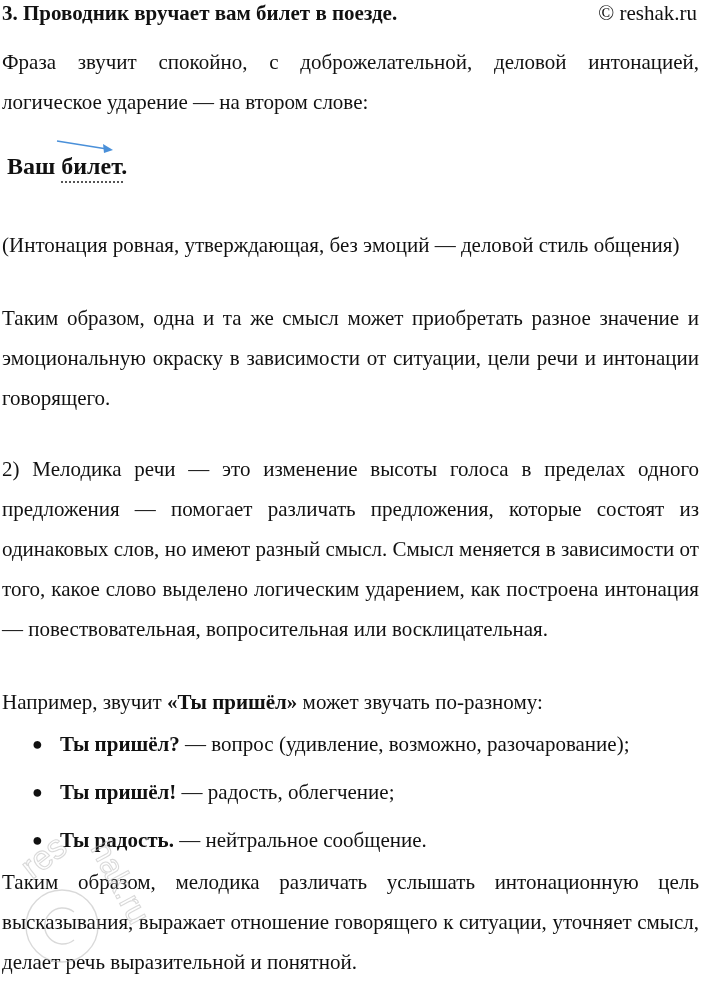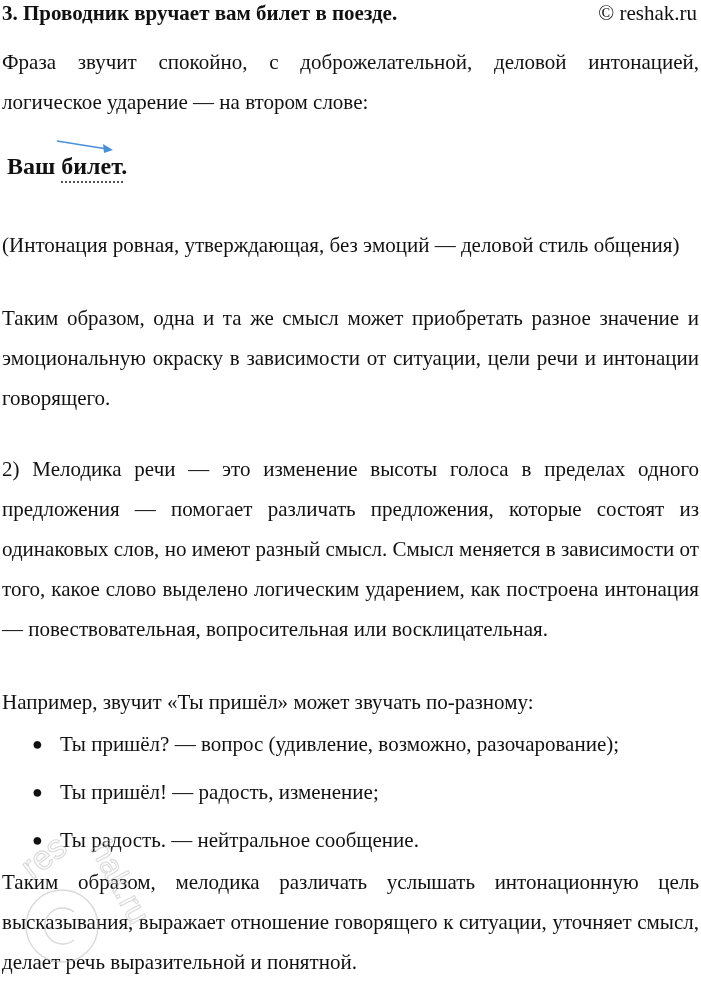--- a/index.html
+++ b/index.html
@@ -39,21 +39,21 @@
     .list li {
       position: relative; height: 48px; font-size: 21px; line-height: 40px;
       padding-left: 60px;
     }
     .list li .bullet { position: absolute; left: 32px; top: 0; font-size: 18px; }
     .p6 { top: 862px; }
     .watermark {
       position: absolute; left: 10px; top: 808px; width: 160px; height: 180px;
       pointer-events: none; opacity: 0.55;
     }
-    b { font-weight: normal; }
+    b { font-weight: bold; }
   </style>
 </head>
 <body>
 
 <div class="page">
 
   <div class="header">
     <span class="title">3. Проводник вручает вам билет в поезде.</span>
     <span class="copy">© reshak.ru</span>
   </div>
@@ -78,21 +78,21 @@
 
   <div class="para p5"><span>Например, звучит </span><b>«Ты пришёл»</b><span> может звучать по-разному:</span></div>
 
   <ul class="list">
     <li>
       <span class="bullet">●</span>
       <b>Ты пришёл?</b><span> — вопрос (удивление, возможно, разочарование);</span>
     </li>
     <li>
       <span class="bullet">●</span>
-      <b>Ты пришёл!</b><span> — радость, изменение;</span>
+      <b>Ты пришёл!</b><span> — радость, облегчение;</span>
     </li>
     <li>
       <span class="bullet">●</span>
       <b>Ты радость.</b><span> — нейтральное сообщение.</span>
     </li>
   </ul>
 
   <div class="para p6">Таким образом, мелодика различать услышать интонационную цель высказывания, выражает отношение говорящего к ситуации, уточняет смысл, делает речь выразительной и понятной.</div>
 
   <svg class="watermark" viewBox="0 0 160 180">

